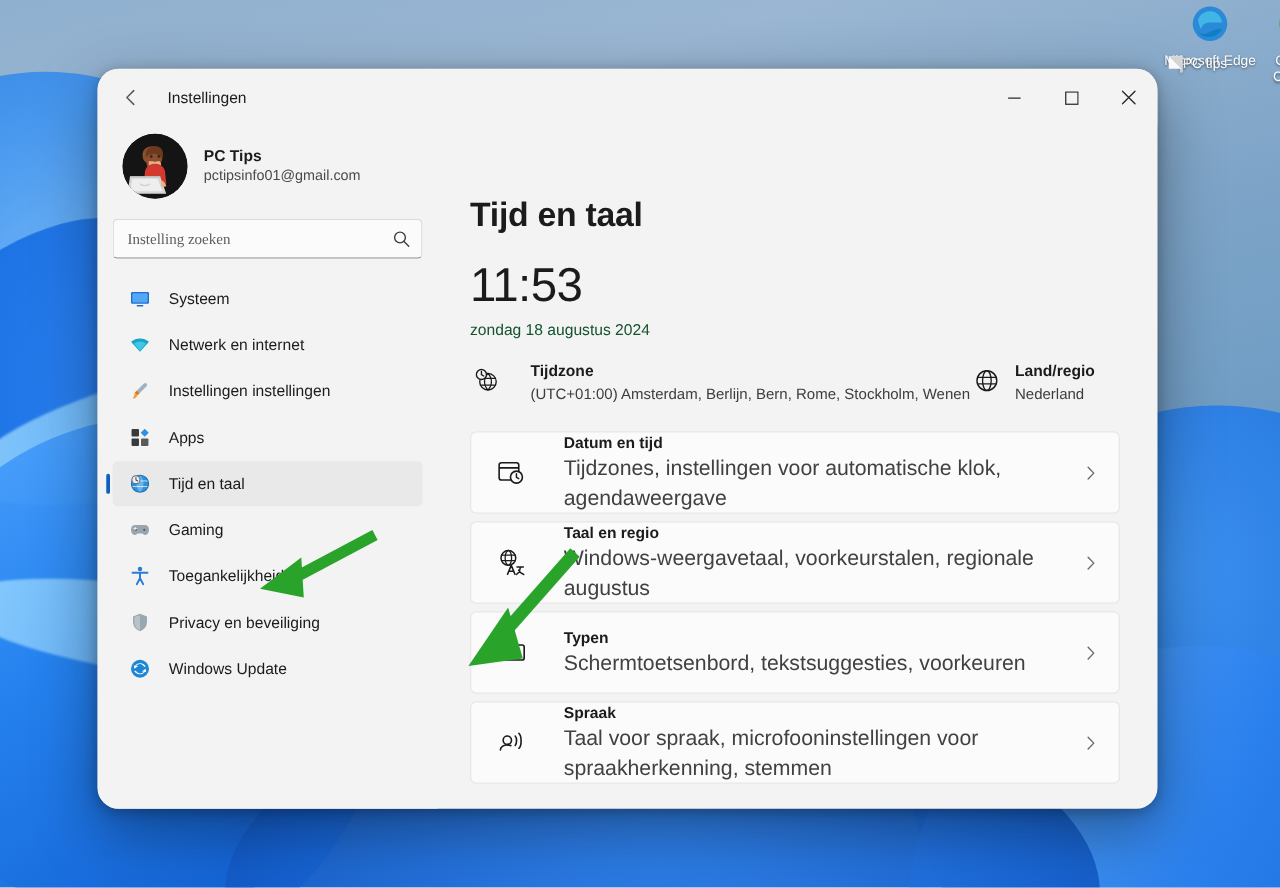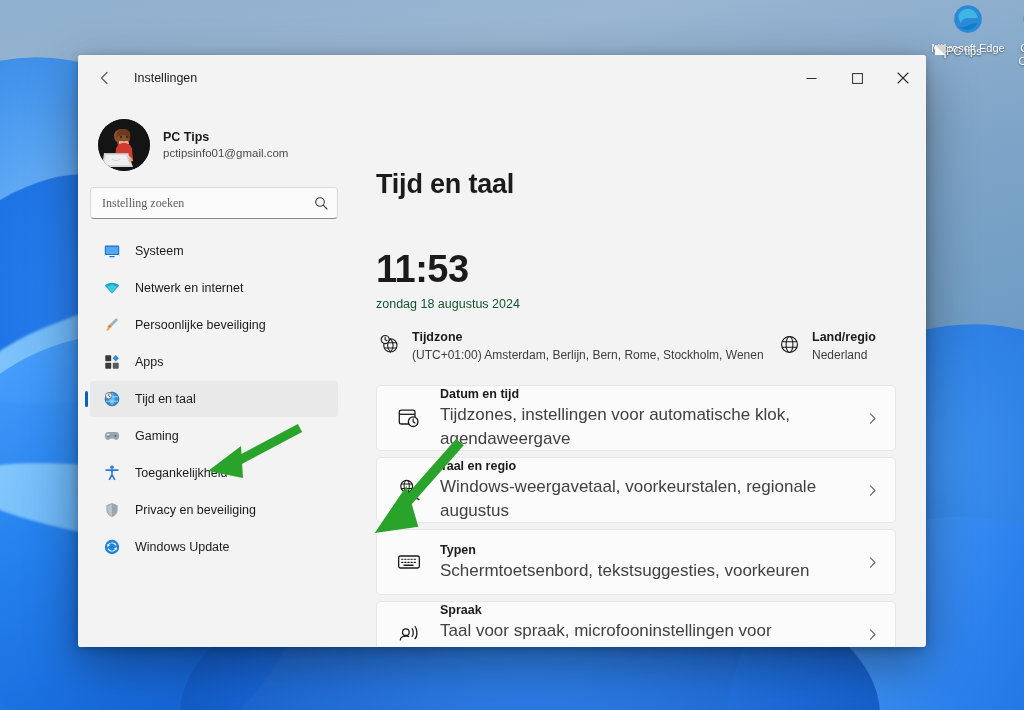--- a/index.html
+++ b/index.html
@@ -115,26 +115,25 @@
     height: 26px;
     background: repeating-linear-gradient(#c9d6e8 0 1px, transparent 1px 5px);
   }
 
   
   #settings-window {
     position: absolute;
     left: 78px; top: 55px;
     width: 848px; height: 592px;
     background: #f3f3f3;
-    border-radius: 3px;
+    border-radius: 17px;
     box-shadow: 0 18px 50px rgba(0,0,0,.38), 0 2px 10px rgba(0,0,0,.25);
     overflow: hidden;
     display: flex;
     flex-direction: column;
-    gap: 12px;
   }
 
   
   #titlebar {
     height: 46px;
     display: flex;
     align-items: center;
     flex: 0 0 46px;
     background: #f3f3f3;
   }
@@ -247,38 +246,38 @@
   }
   #page-title {
     font-size: 27px;
     font-weight: bold;
     color: #1b1b1b;
     margin-top: 56px;
     letter-spacing: -.2px;
   }
   #clock-time {
     font-size: 38px;
-    font-weight: bold;
+    font-weight: normal;
     color: #1b1b1b;
-    margin-top: 50px;
+    margin-top: 22px;
     line-height: 1;
     letter-spacing: -.5px;
   }
   #clock-date {
     font-size: 12.5px;
     color: #14532d;
     margin-top: 9px;
   }
 
   #info-row {
     display: flex;
     margin-top: 18px;
   }
   .info-block { display: flex; align-items: flex-start; }
-  #tz-block { width: 400px; flex: 0 0 400px; }
+  #tz-block { width: 400px; flex: 0 0 400px; justify-content: space-between; }
   .info-icon {
     width: 26px; height: 26px;
     flex: 0 0 26px;
     display: flex; align-items: center; justify-content: center;
     color: #1b1b1b;
     margin-top: 2px;
   }
   .info-text { margin-left: 10px; line-height: 1.4; }
   .info-title { font-size: 12.5px; font-weight: bold; color: #1b1b1b; }
   .info-sub { font-size: 12px; color: #3d3d3d; }
@@ -293,21 +292,21 @@
     align-items: center;
     padding: 0 16px 0 18px;
     cursor: default;
   }
   .card-icon {
     width: 28px; height: 28px;
     flex: 0 0 28px;
     display: flex; align-items: center; justify-content: center;
     color: #1b1b1b;
   }
-  .card-text { margin-left: 17px; line-height: 1.45; flex: 1 1 auto; min-width: 0; }
+  .card-text { margin-left: 28px; line-height: 1.45; flex: 1 1 auto; min-width: 0; }
   .card-title { font-size: 12.5px; font-weight: bold; color: #1b1b1b; }
   .card-sub { font-size: 17px; color: #414141; }
   .card-chevron { color: #6b6b6b; display: flex; align-items: center; }
 
   
   .annotation { position: absolute; pointer-events: none; }
   #arrow-sidebar { left: 196px; top: 424px; }
   #arrow-card { left: 352px; top: 438px; }
 </style>
 </head>
@@ -447,21 +446,21 @@
           </div>
 
           <div class="nav-item">
             <span class="nav-icon">
               <svg width="18" height="18" viewBox="0 0 20 20">
                 <path d="M15.8 3.2c.7.7.7 1.6 0 2.3l-6.2 6.2-2.3-2.3 6.2-6.2c.7-.7 1.6-.7 2.3 0z" fill="#9fb2c4"></path>
                 <path d="M7.3 9.4l2.3 2.3-2 2-2.3-2.3z" fill="#e8731d"></path>
                 <path d="M5.3 11.4l2.3 2.3c-.6 1.8-2.2 2.9-4.1 2.9.8-1.2 1.2-2.2 1.8-5.2z" fill="#f0a33c"></path>
               </svg>
             </span>
-            <span class="nav-label">Persoonlijke beveiliging</span>
+            <span class="nav-label">Instellingen instellingen</span>
           </div>
 
           <div class="nav-item">
             <span class="nav-icon">
               <svg width="18" height="18" viewBox="0 0 20 20">
                 <rect x="2.5" y="2.5" width="6.6" height="6.6" rx=".8" fill="#3a3a3a"></rect>
                 <rect x="2.5" y="10.9" width="6.6" height="6.6" rx=".8" fill="#3a3a3a"></rect>
                 <rect x="10.9" y="10.9" width="6.6" height="6.6" rx=".8" fill="#5a5a5a"></rect>
                 <path d="M14.2 2.2l3.6 3.6-3.6 3.6-3.6-3.6z" fill="#2f8fe0"></path>
               </svg>

